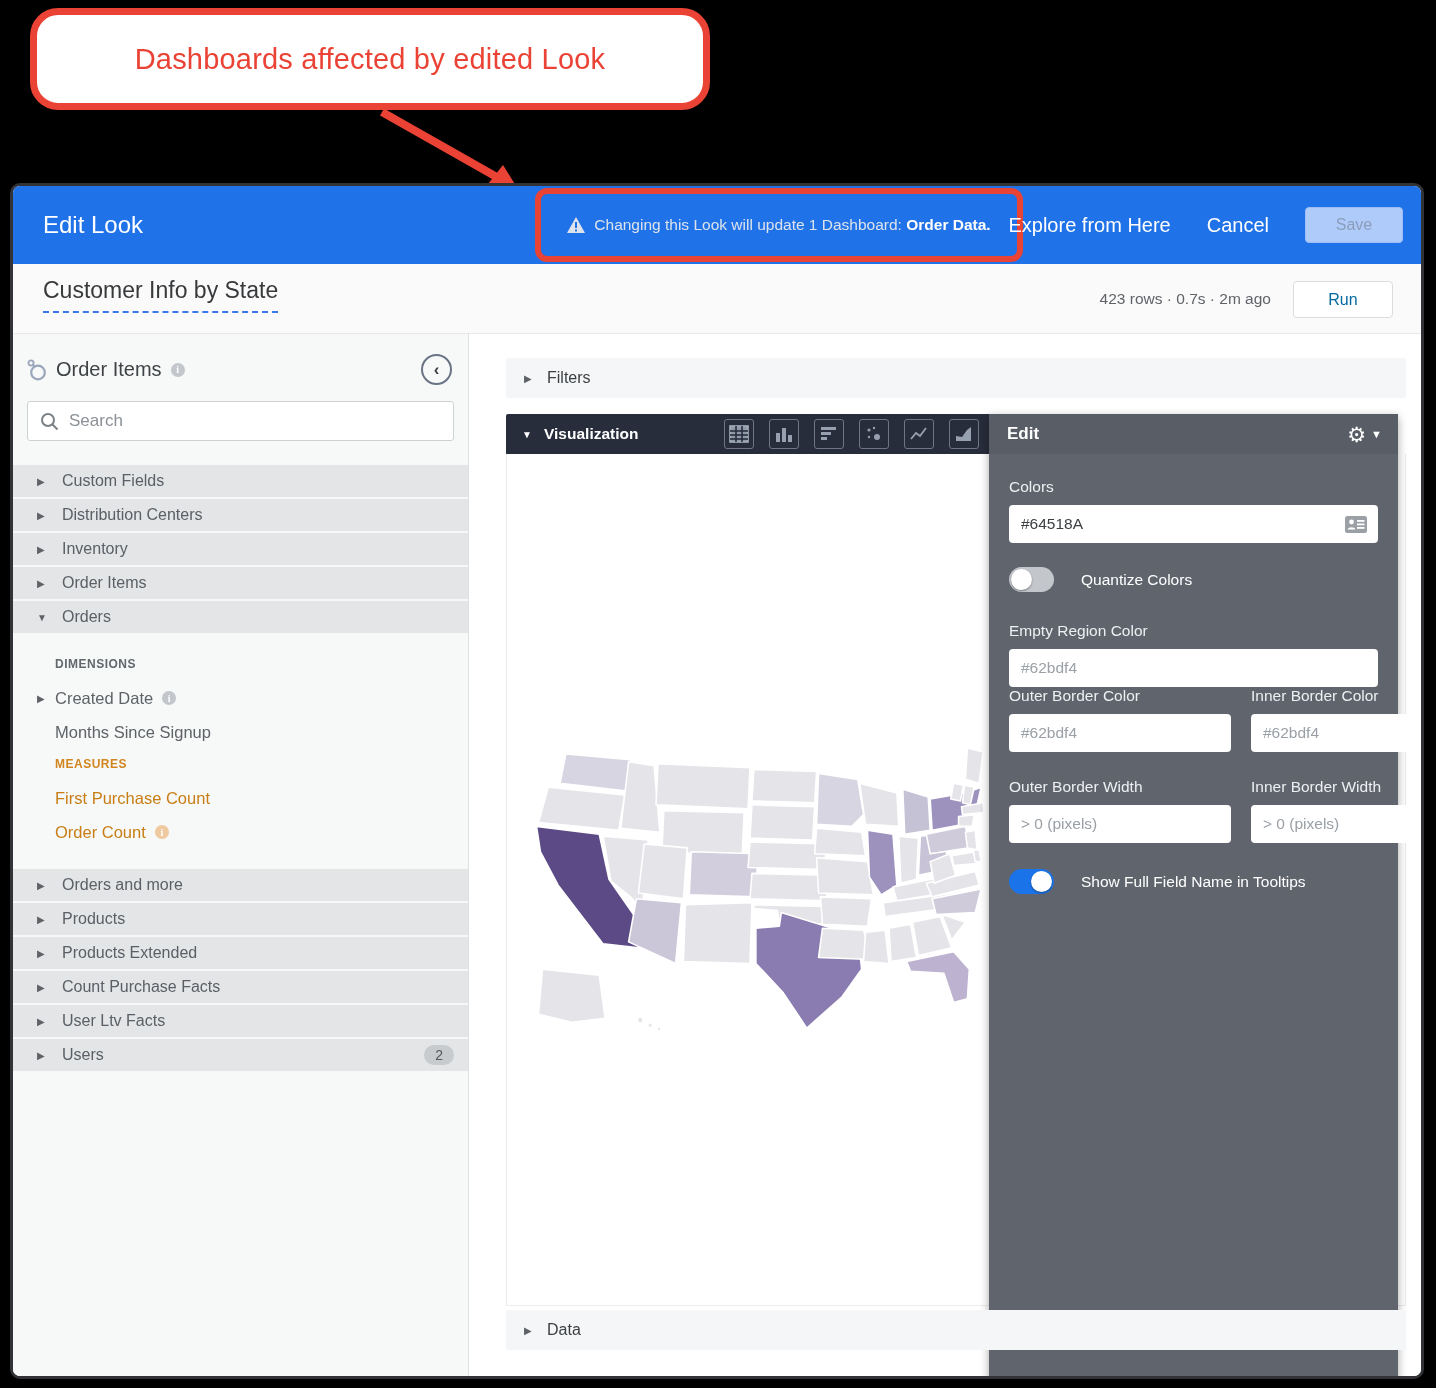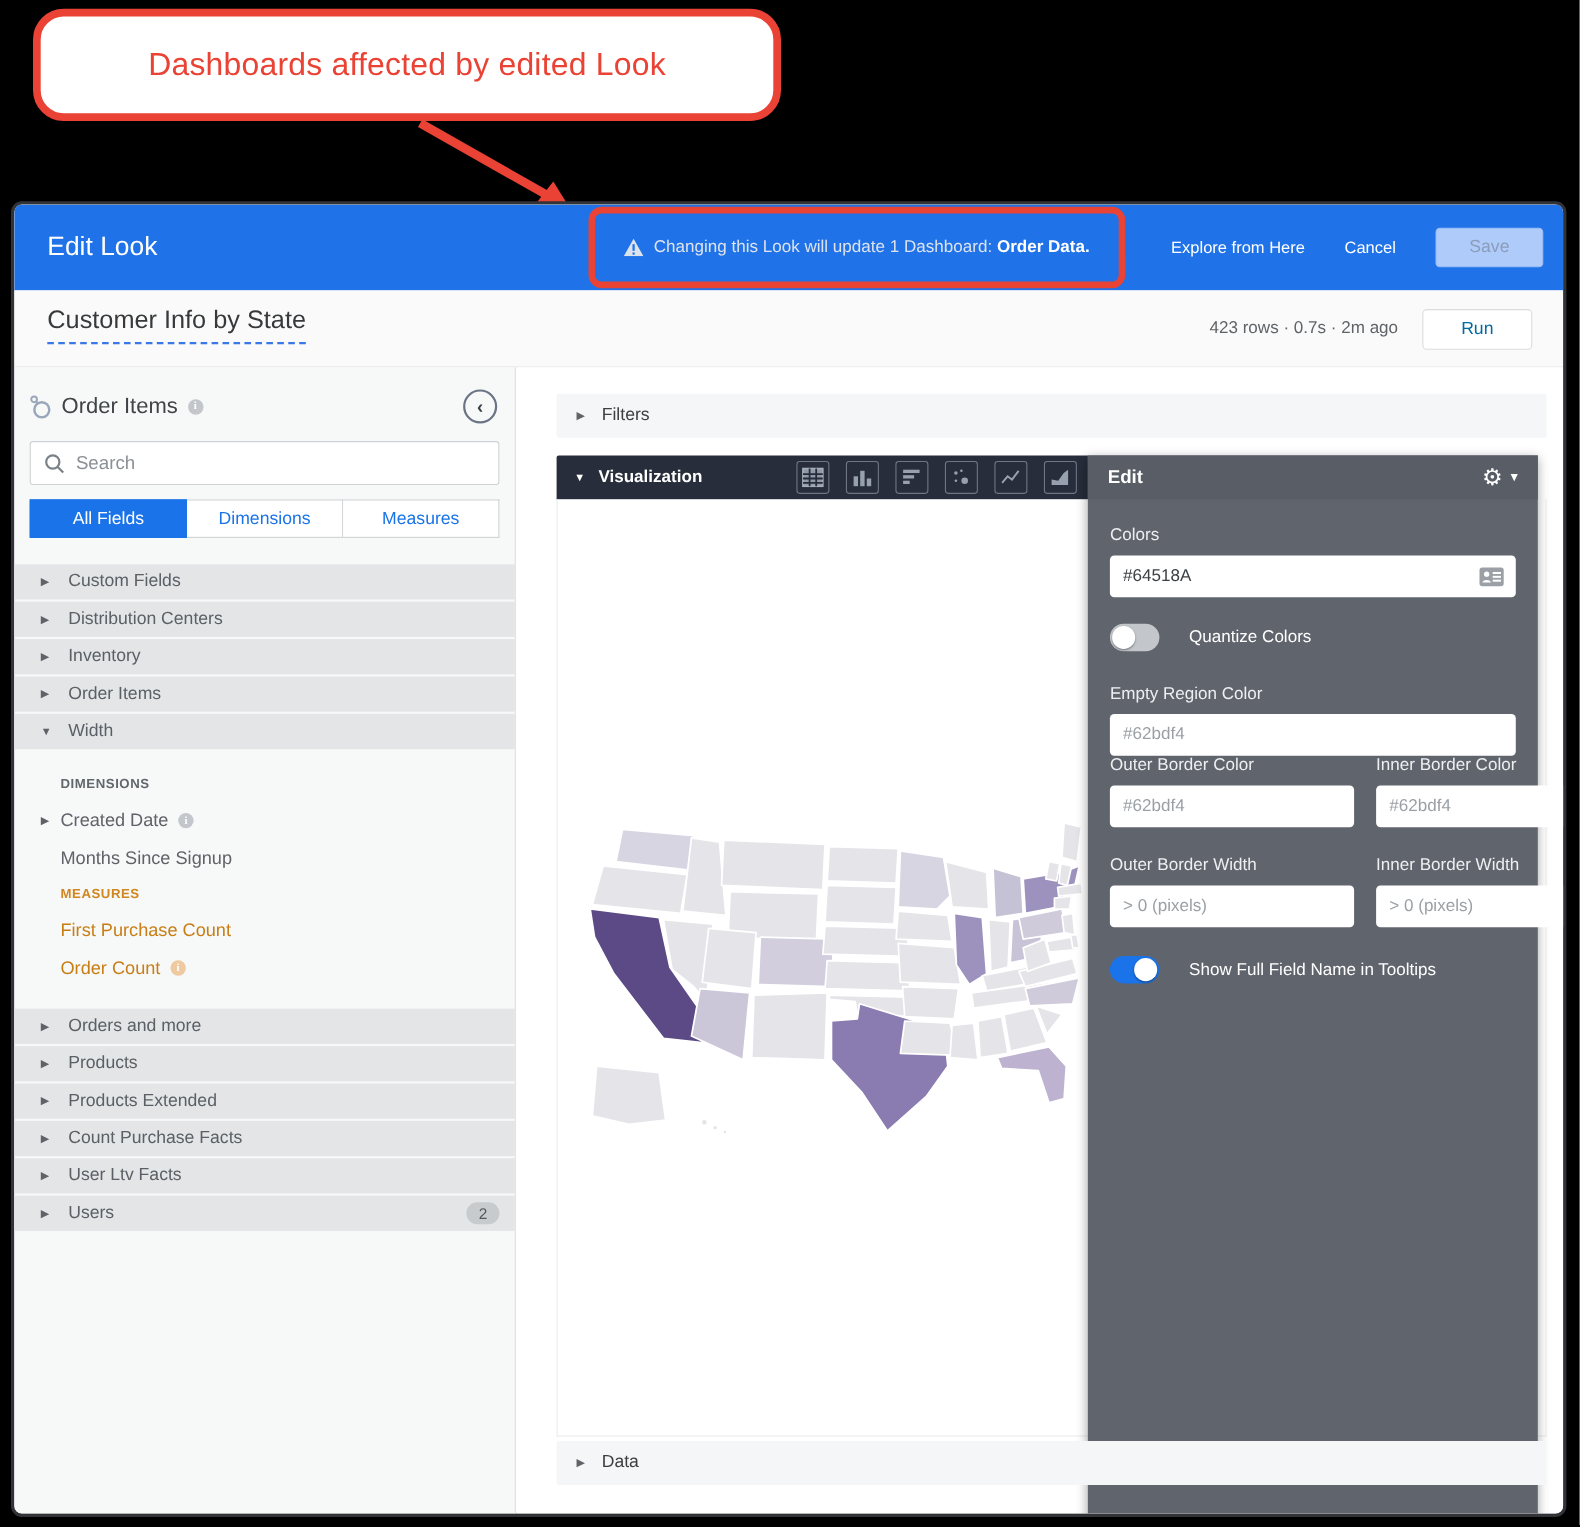--- a/index.html
+++ b/index.html
@@ -21,21 +21,21 @@
   .app-header { position:absolute; left:0; top:0; right:0; height:78px; background:#1F72E8; }
   .app-title { position:absolute; left:30px; top:0; height:78px; display:flex; align-items:center;
     color:#fff; font-size:24px; font-weight:500; }
   .warn-box { position:absolute; left:522px; top:2px; width:488px; height:74px;
     border:6px solid #E94335; border-radius:12px; display:flex; align-items:center;
     justify-content:center; gap:9px; }
   .warn-text { color:#DDE3EC; font-size:15.5px; }
   .warn-text b { color:#fff; font-weight:700; }
   .warn-tri { flex:0 0 auto; width:18px; height:16px; }
   .header-actions { position:absolute; right:18px; top:0; height:78px; display:flex; align-items:center; gap:36px; }
-  .header-link { color:#fff; font-size:15px; cursor:pointer; white-space:nowrap; }
+  .header-link { color:#fff; font-size:20px; cursor:pointer; white-space:nowrap; }
   .save-btn { width:98px; height:36px; background:#AECBFA; border:1px solid #9DBEF5;
     border-radius:4px; color:#8C9DBB; font-size:16px; display:flex; align-items:center; justify-content:center; }
 
   
   .subheader { position:absolute; left:0; top:78px; right:0; height:70px; background:#FAFAFA;
     border-bottom:1px solid #E8E8E8; }
   .look-title { position:absolute; left:30px; top:13px; font-size:23px; color:#37393B;
     padding-bottom:7px; border-bottom:2px dashed #3B78E7; }
   .look-stats { position:absolute; right:150px; top:0; height:70px; display:flex; align-items:center;
     color:#5F6368; font-size:15.5px; }
@@ -185,46 +185,41 @@
     </div>
 
     <div class="search-box">
       <svg width="19" height="19" viewBox="0 0 19 19">
         <circle cx="8" cy="8" r="6" fill="none" stroke="#7A8187" stroke-width="2"></circle>
         <line x1="12.5" y1="12.5" x2="17.5" y2="17.5" stroke="#7A8187" stroke-width="2"></line>
       </svg>
       <input type="text" placeholder="Search" style="">
     </div>
 
-    <div class="field-tabs">
-      <div class="ftab active">All Fields</div>
-      <div class="ftab">Dimensions</div>
-      <div class="ftab">Measures</div>
-    </div>
 
     <div class="groups">
       <div class="group-row">
         <span class="tri">▶</span>
         <span>Custom Fields</span>
       </div>
       <div class="group-row">
         <span class="tri">▶</span>
         <span>Distribution Centers</span>
       </div>
       <div class="group-row">
         <span class="tri">▶</span>
         <span>Inventory</span>
       </div>
       <div class="group-row">
         <span class="tri">▶</span>
         <span>Order Items</span>
       </div>
       <div class="group-row">
         <span class="tri">▼</span>
-        <span>Width</span>
+        <span>Orders</span>
       </div>
 
       <div class="orders-body">
         <div class="sect-head">DIMENSIONS</div>
         <div class="field-row">
           <span class="tri">▶</span>
           <span>Created Date</span>
           <span class="info-dot">i</span>
         </div>
         <div class="field-row">

